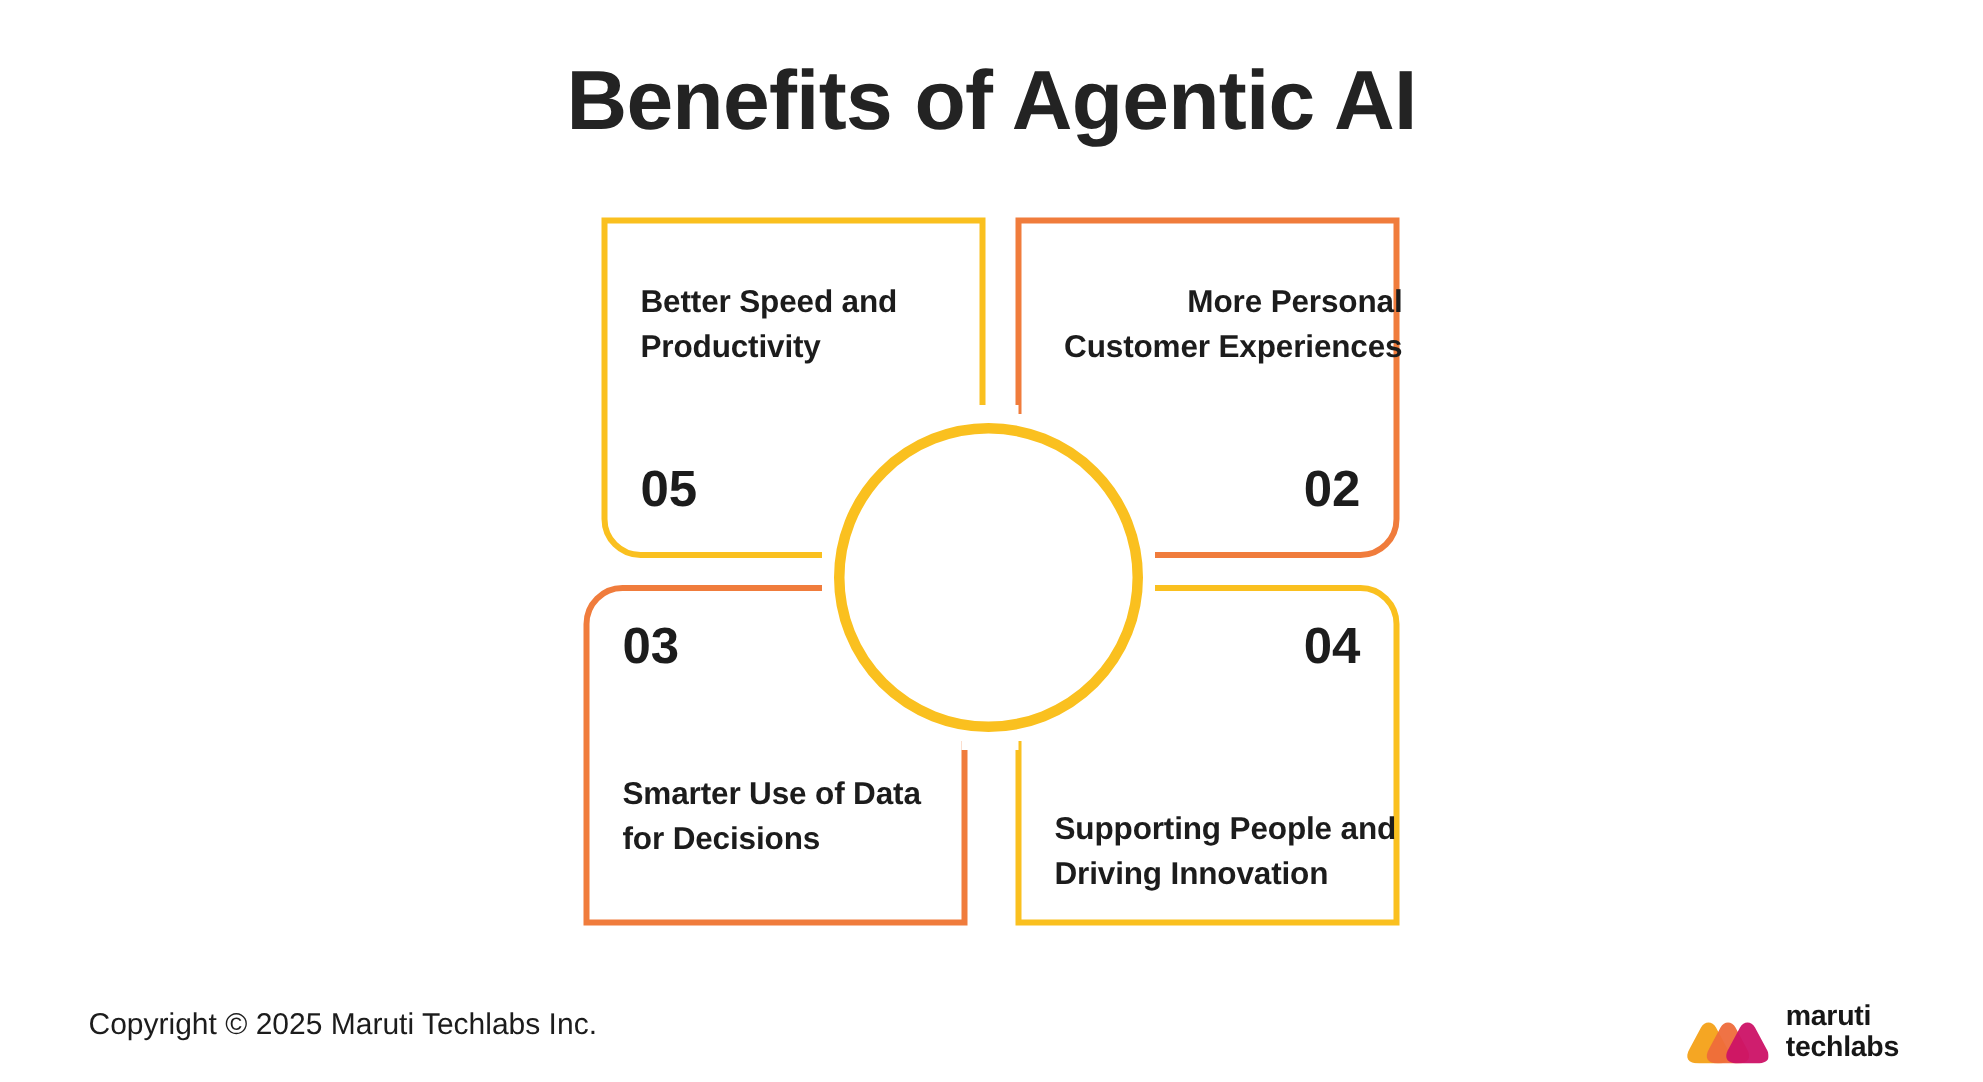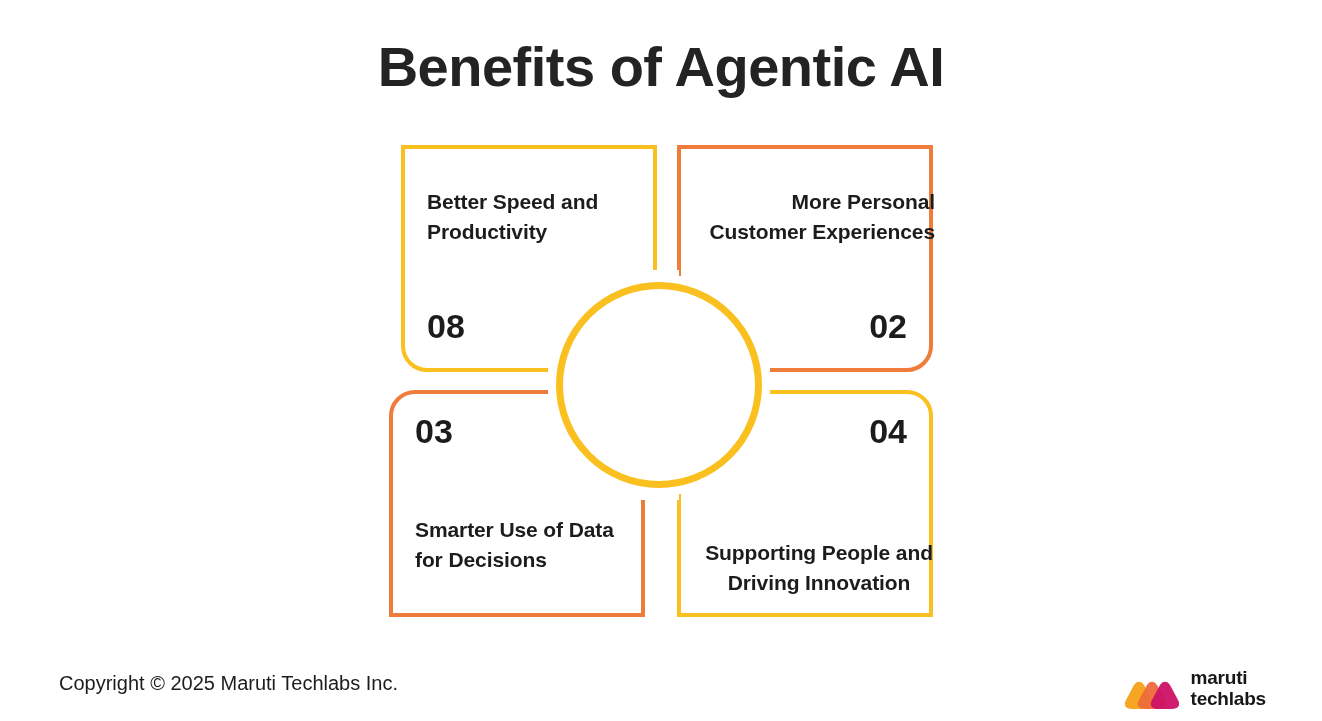--- a/index.html
+++ b/index.html
@@ -77,21 +77,20 @@
     border-radius:26px 0 0 0;
   }
   #box03 .qnum  { left:22px; top:18px; }
   #box03 .qtext { bottom:38px; }
 
   
   #box04 {
     left:677px; top:250px; width:256px; height:227px;
     border:4px solid var(--yellow);
     border-radius:0 26px 0 0;
-    text-align:center;
   }
   #box04 .qnum  { right:22px; top:18px; }
   #box04 .qtext { bottom:15px; }
 
   
   .mask { position:absolute; background:#ffffff; }
 
   
   .centre-circle {
     position:absolute;
@@ -131,21 +130,21 @@
 <body>
 
 <div class="page">
 
   <div class="title">Benefits of Agentic AI</div>
 
   <div class="diagram">
 
     <div class="qbox" id="box01">
       <div class="qtext">Better Speed and Productivity</div>
-      <div class="qnum">08</div>
+      <div class="qnum">05</div>
     </div>
 
     <div class="qbox" id="box02">
       <div class="qtext">More Personal Customer Experiences</div>
       <div class="qnum">02</div>
     </div>
 
     <div class="qbox" id="box03">
       <div class="qnum">03</div>
       <div class="qtext">Smarter Use of Data for Decisions</div>

